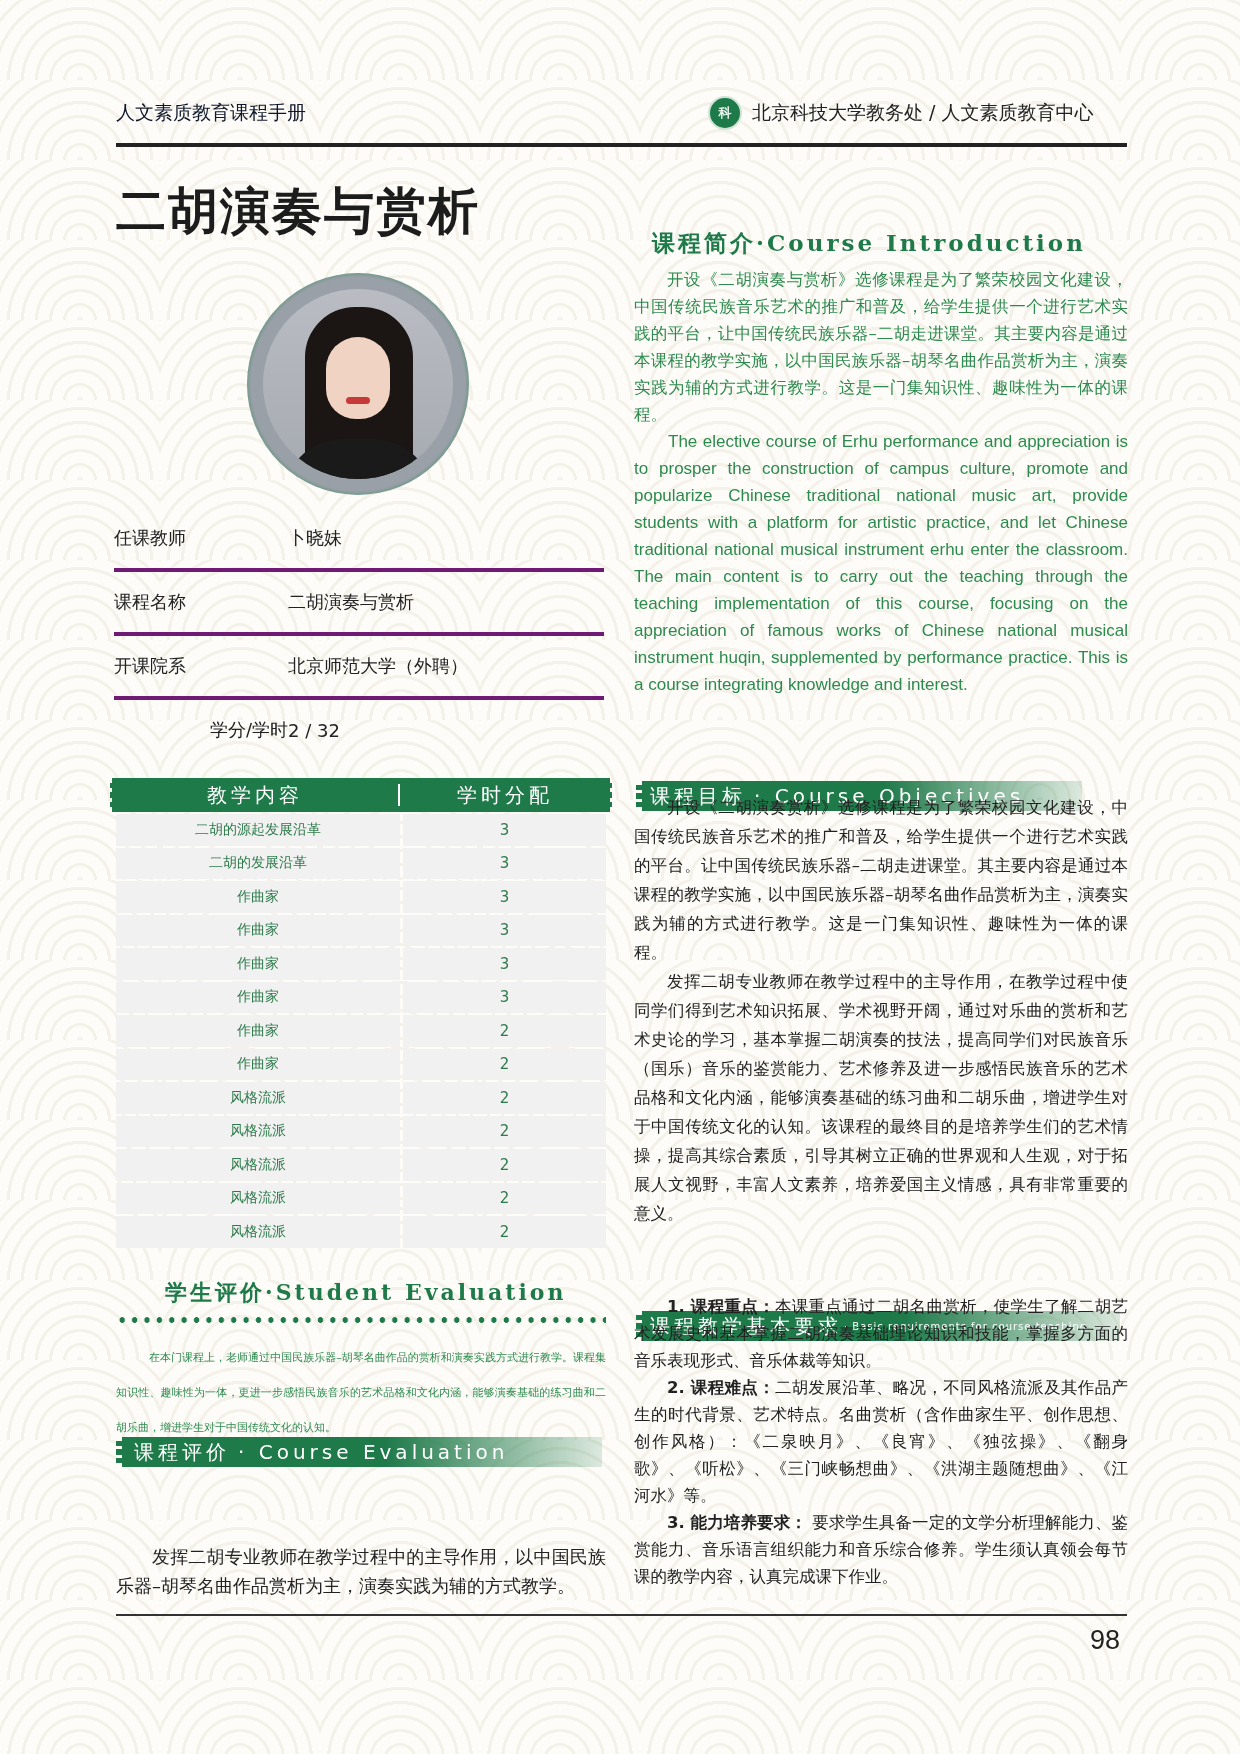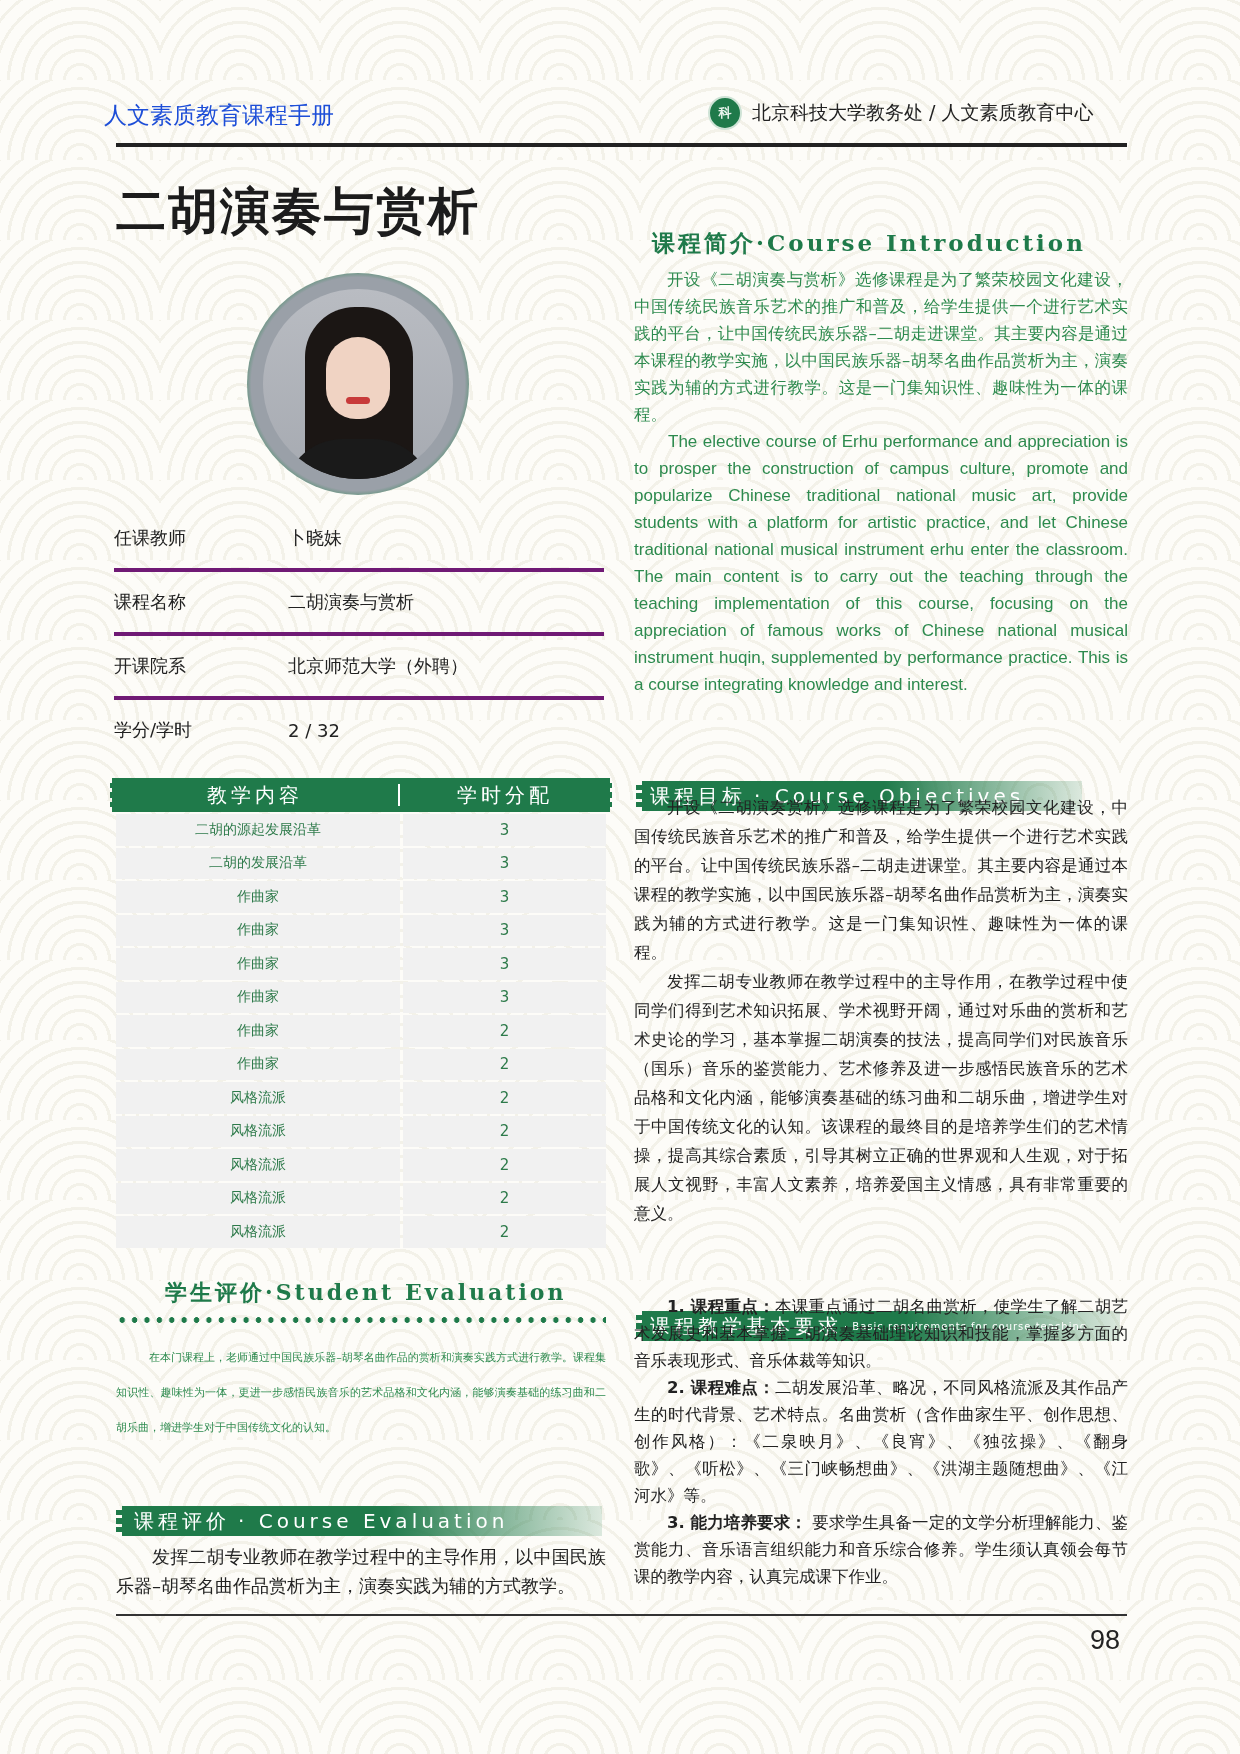--- a/index.html
+++ b/index.html
@@ -6,37 +6,37 @@
   body {
     width:1240px; height:1754px; position:relative; overflow:hidden;
     background-color:#fdfcf8;
     background-image:
       repeating-radial-gradient(circle at 50% 100%, rgba(235,232,220,0.55) 0 3px, transparent 3px 14px);
     background-size:160px 80px;
     font-family:"DejaVu Sans","Liberation Sans",sans-serif;
     color:#222;
   }
   .abs { position:absolute; }
-  .hdr-left { left:104px; top:100px; font-size:23px; color:#1d4ed8; }
+  .hdr-left { left:116px; top:100px; font-size:19px; color:#0f172a; }
   .hdr-right { left:708px; top:96px; display:flex; align-items:center; gap:10px; font-size:19px; color:#222; }
   .logo { width:34px; height:34px; border-radius:50%; background:#1f7a4a; border:2px solid #cfe3d6; box-sizing:border-box; display:flex; align-items:center; justify-content:center; color:#e8f3ec; font-size:13px; font-weight:bold; }
   .hdr-rule { left:116px; top:143px; width:1011px; height:4px; background:#222; }
   .title { left:116px; top:178px; font-size:50px; font-weight:900; letter-spacing:2px; color:#1c1c1c; }
   .photo-wrap { left:247px; top:273px; width:222px; height:222px; border-radius:50%;
     background:radial-gradient(circle, #9aa0a8 0 68%, #2e8a55 76%, rgba(46,138,85,0.25) 88%, transparent 100%); }
   .photo { position:absolute; left:16px; top:16px; width:190px; height:190px; border-radius:50%; overflow:hidden;
     background:linear-gradient(#b9bcc2,#a6aab1); }
   .hair { position:absolute; left:42px; top:18px; width:108px; height:175px; border-radius:50px 50px 20px 20px; background:#1b1614; }
   .face { position:absolute; left:63px; top:48px; width:64px; height:82px; border-radius:32px 32px 30px 30px; background:#f0d3c3; }
   .lips { position:absolute; left:83px; top:108px; width:24px; height:7px; border-radius:6px; background:#c83a3a; }
   .body-shape { position:absolute; left:20px; top:150px; width:150px; height:60px; border-radius:60px 60px 0 0; background:#1a1a1a; }
 
   .info { left:114px; width:490px; }
   .info-row { display:flex; height:60px; align-items:center; border-bottom:4px solid #701a75; font-size:18px; color:#222; }
-  .info-row:last-child { border-bottom:none; }
+  .info-row:last-child { border-bottom:none;text-align:right; }
   .info-row .k { width:174px; }
 
   .tbl { left:116px; top:778px; width:490px; }
   .tbl-head { height:34px; background:#1f7a4a; color:#fff; display:flex; align-items:center; font-size:20px; letter-spacing:4px; position:relative; margin:0 -4px; }
   .tbl-head .c1 { width:286px; text-align:center; }
   .tbl-head .sep { width:2px; height:22px; background:#fff; }
   .tbl-head .c2 { flex:1; text-align:center; }
   .tbl-head .notch { position:absolute; top:5px; width:6px; height:24px; background:
     linear-gradient(#1f7a4a 0 5px, transparent 5px 9px, #1f7a4a 9px 15px, transparent 15px 19px, #1f7a4a 19px); }
   .tbl-row { display:flex; height:31.5px; margin-top:2px; font-size:14px; color:#2d7a4a; }
@@ -163,21 +163,21 @@
       <span class="c2">2</span>
     </div>
 </div>
 
 <div class="abs sec-plain" style="left:165px; top:1278px;">学生评价·Student  Evaluation</div>
 <div class="abs dots"></div>
 <div class="abs para green-text" style="left:116px; top:1340px; width:490px; line-height:35px; font-size:11px;">
   <p style="text-indent:3em;">在本门课程上，老师通过中国民族乐器–胡琴名曲作品的赏析和演奏实践方式进行教学。课程集知识性、趣味性为一体，更进一步感悟民族音乐的艺术品格和文化内涵，能够演奏基础的练习曲和二胡乐曲，增进学生对于中国传统文化的认知。</p>
 </div>
 
-<div class="abs banner" style="left:122px; top:1506px; width:480px;">
+<div class="abs banner" style="left:122px; top:1437px; width:480px;">
   <span class="lnotch"></span>
   <span class="zh" style="margin-left:12px;">课程评价</span>
   <span class="en">· Course Evaluation</span>
 </div>
 <div class="abs para" style="left:116px; top:1542px; width:490px; font-size:18px; line-height:29px;">
   <p>发挥二胡专业教师在教学过程中的主导作用，以中国民族乐器–胡琴名曲作品赏析为主，演奏实践为辅的方式教学。</p>
 </div>
 
 <div class="abs sec-plain" style="left:652px; top:228px; font-size:23px;">课程简介·Course  Introduction</div>
 <div class="abs para green-text" style="left:634px; top:266px; width:494px;">

